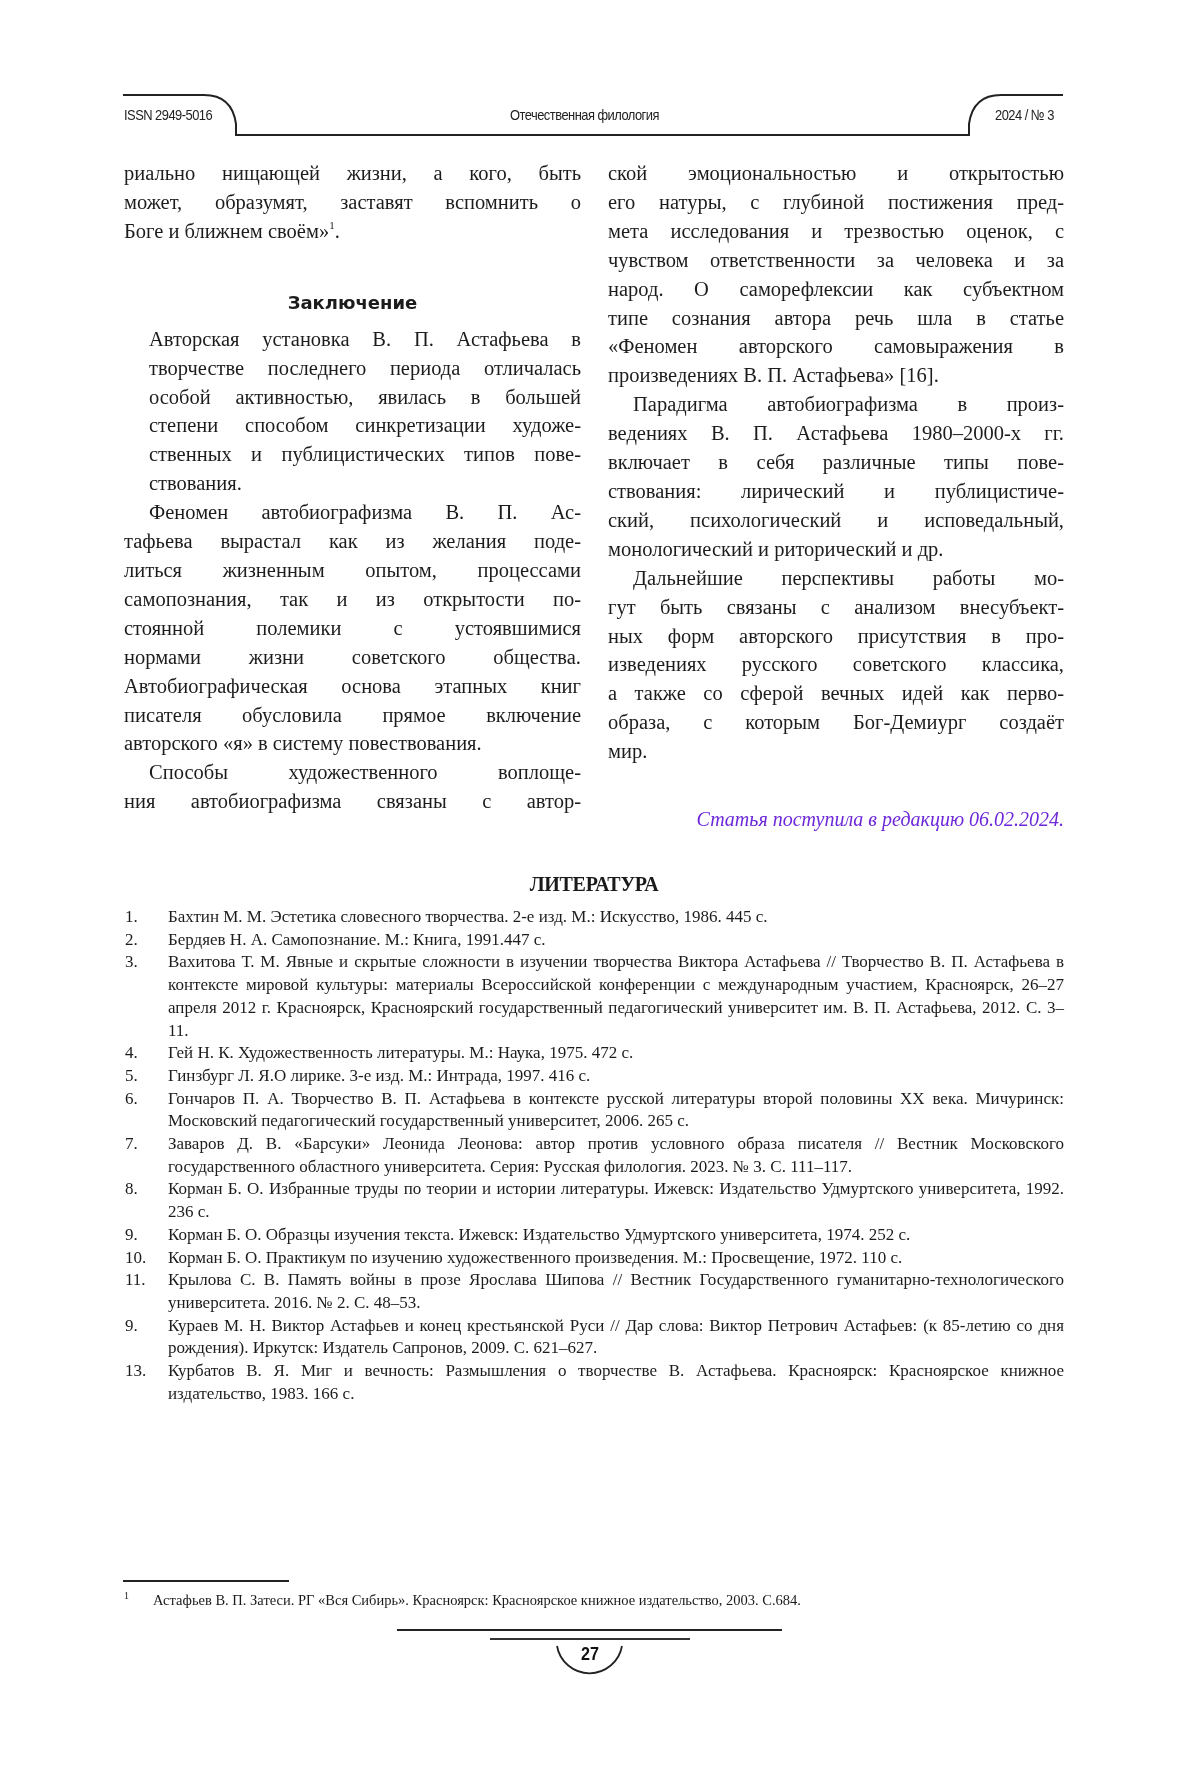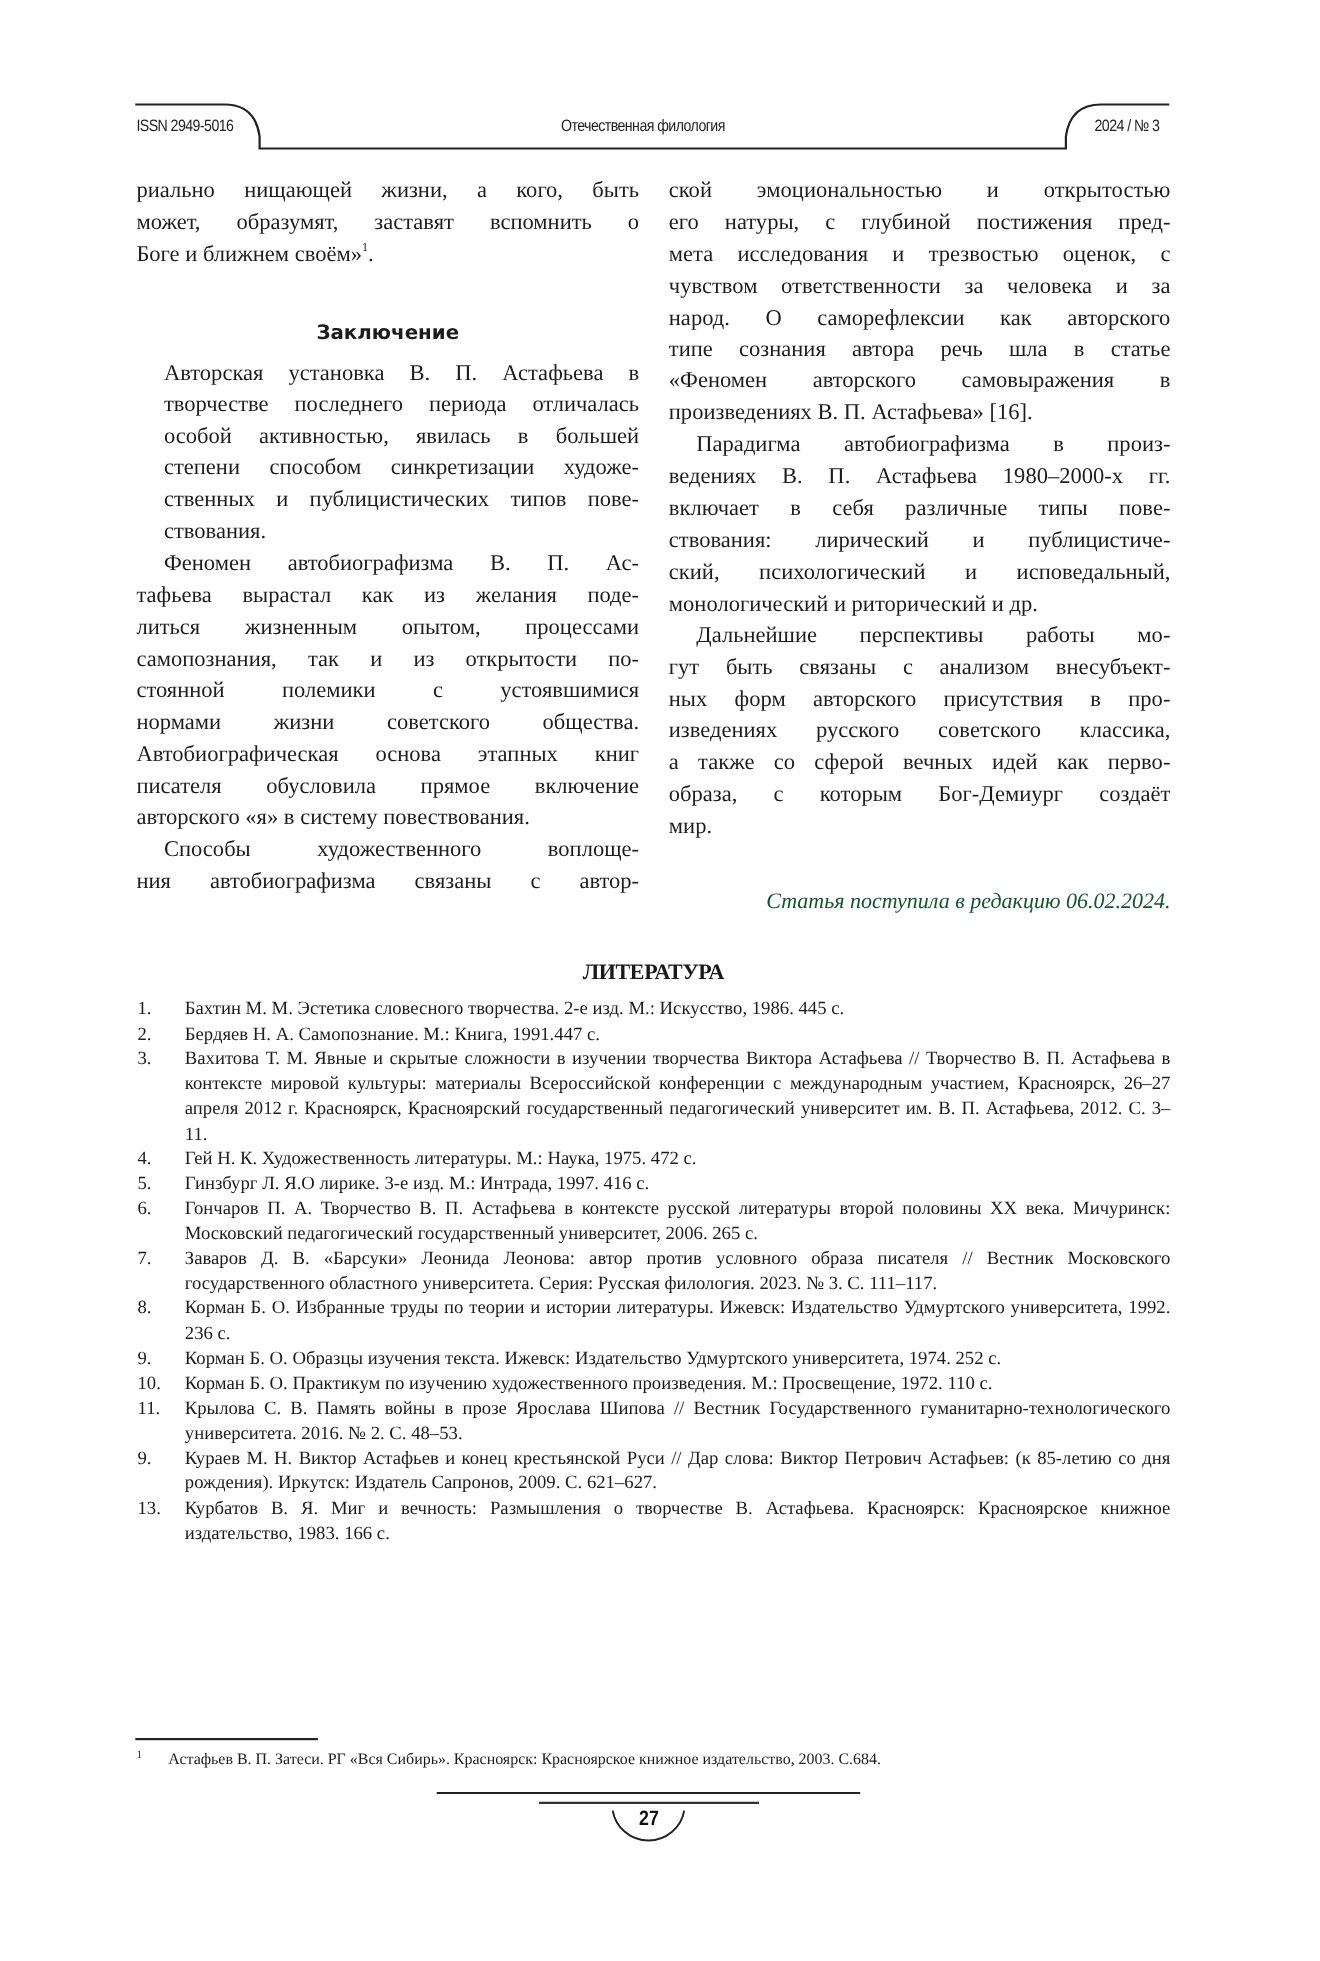--- a/index.html
+++ b/index.html
@@ -16,21 +16,21 @@
   
   .col { position: absolute; top: 159px; font-family: "Liberation Serif", serif; font-size: 20.5px; line-height: 28.9px; text-align: justify; color: #1c1c1c; }
   .col-left { left: 124px; width: 457px; }
   .col-right { left: 608px; width: 456px; }
   .col p { margin: 0; }
   .col p.indent { text-indent: 25px; }
   .col .line { display: block; text-align: justify; text-align-last: justify; white-space: nowrap; }
   .col .line.last { text-align-last: left; }
   .section-heading { font-family: "DejaVu Sans", sans-serif; font-weight: bold; font-size: 18px; text-align: center; margin: 43px 0 8px 0; line-height: 28px; }
   sup { font-size: 11px; line-height: 0; vertical-align: 9px; }
-  .received { position: absolute; left: 612px; top: 808px; width: 452px; text-align: right; font-family: "Liberation Serif", serif; font-style: italic; font-size: 20px; color: #14532d; }
+  .received { position: absolute; left: 612px; top: 808px; width: 452px; text-align: right; font-family: "Liberation Serif", serif; font-style: italic; font-size: 20px; color: #6d28d9; }
 
   
   .refs-title { position: absolute; left: 124px; top: 873px; width: 940px; text-align: center; font-family: "Liberation Serif", serif; font-weight: bold; font-size: 20px; letter-spacing: -0.3px; }
   .refs { position: absolute; left: 124px; top: 906px; width: 940px; margin: 0; padding: 0; list-style: none; font-family: "Liberation Serif", serif; font-size: 17px; line-height: 22.7px; color: #1c1c1c; }
   .refs li { position: relative; padding-left: 44px; text-align: justify; }
   .refs .num { position: absolute; left: 1px; top: 0; }
 
   
   .fn-rule { position: absolute; left: 123px; top: 1580px; width: 166px; height: 2px; background: #222; }
   .footnote { position: absolute; left: 124px; top: 1590px; width: 940px; font-family: "Liberation Serif", serif; font-size: 14.5px; line-height: 20px; }
@@ -87,21 +87,21 @@
     <span class="line">ния автобиографизма связаны с автор-</span>
   </p>
 </div>
 
 <div class="col col-right">
   <p>
     <span class="line">ской эмоциональностью и открытостью</span>
     <span class="line">его натуры, с глубиной постижения пред-</span>
     <span class="line">мета исследования и трезвостью оценок, с</span>
     <span class="line">чувством ответственности за человека и за</span>
-    <span class="line">народ. О саморефлексии как авторского</span>
+    <span class="line">народ. О саморефлексии как субъектном</span>
     <span class="line">типе сознания автора речь шла в статье</span>
     <span class="line">«Феномен авторского самовыражения в</span>
     <span class="line last">произведениях В. П. Астафьева» [16].</span>
   </p>
   <p>
     <span class="line" style="text-indent:25px">Парадигма автобиографизма в произ-</span>
     <span class="line">ведениях В. П. Астафьева 1980–2000-х гг.</span>
     <span class="line">включает в себя различные типы пове-</span>
     <span class="line">ствования: лирический и публицистиче-</span>
     <span class="line">ский, психологический и исповедальный,</span>

